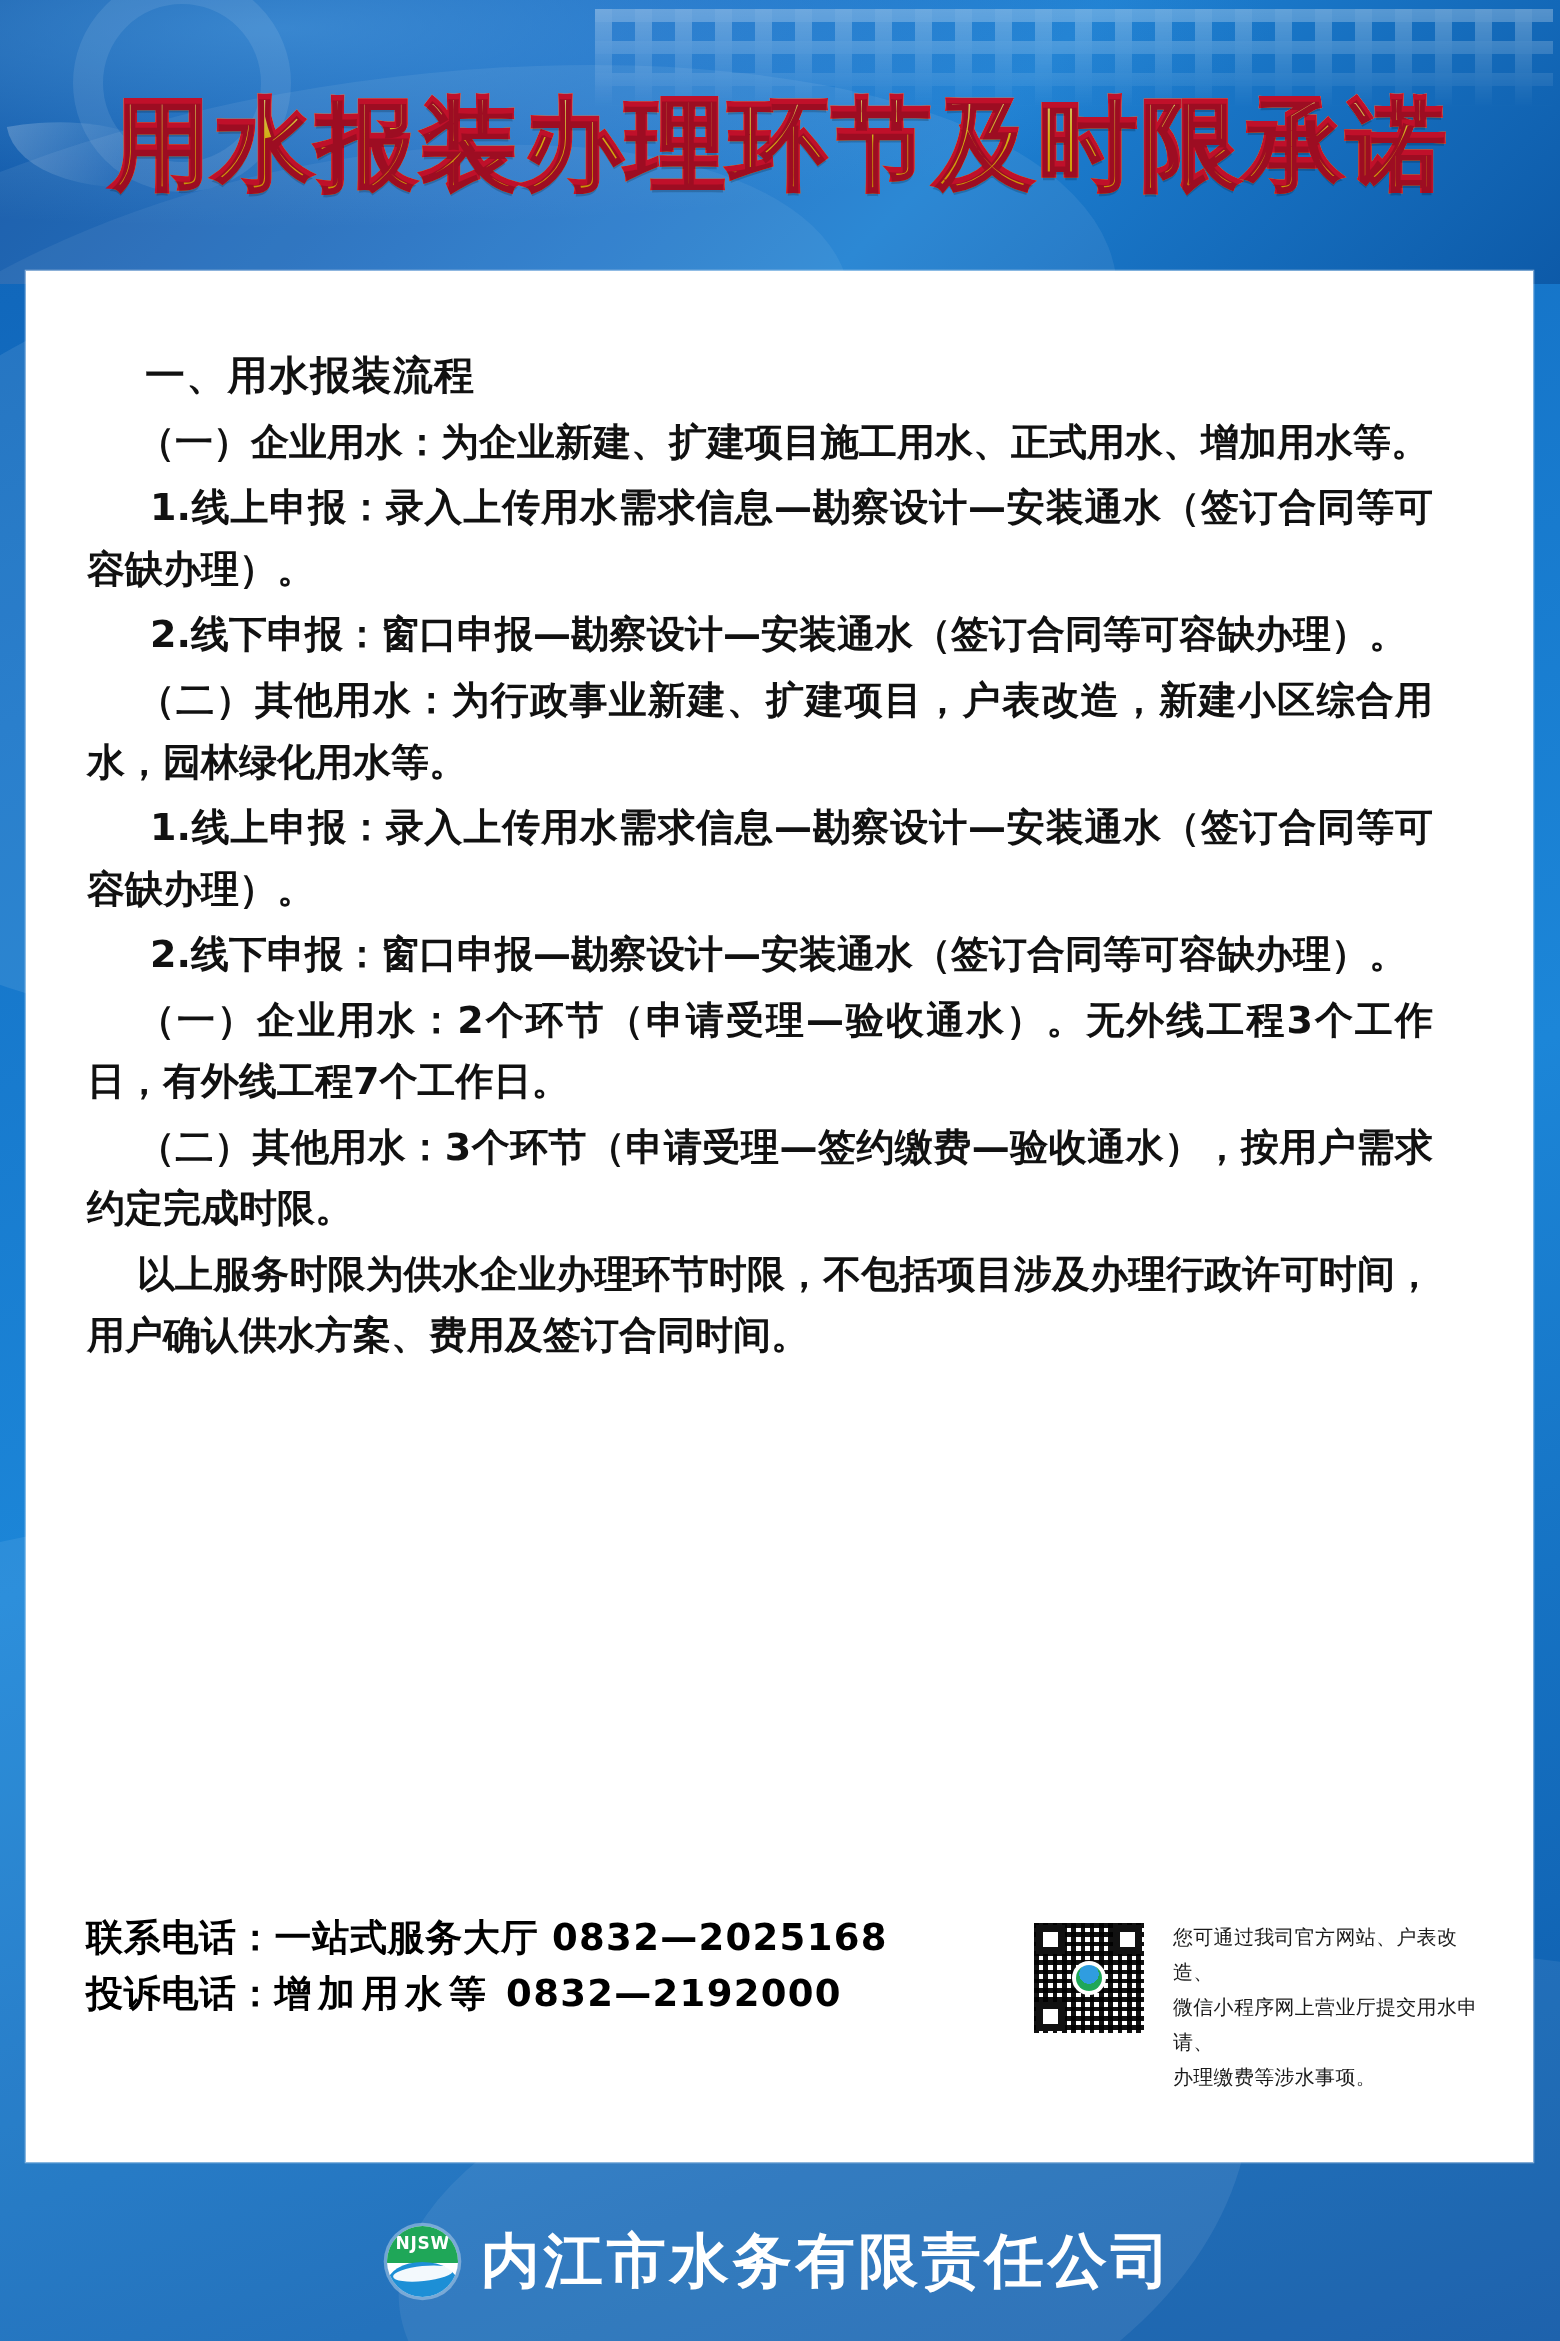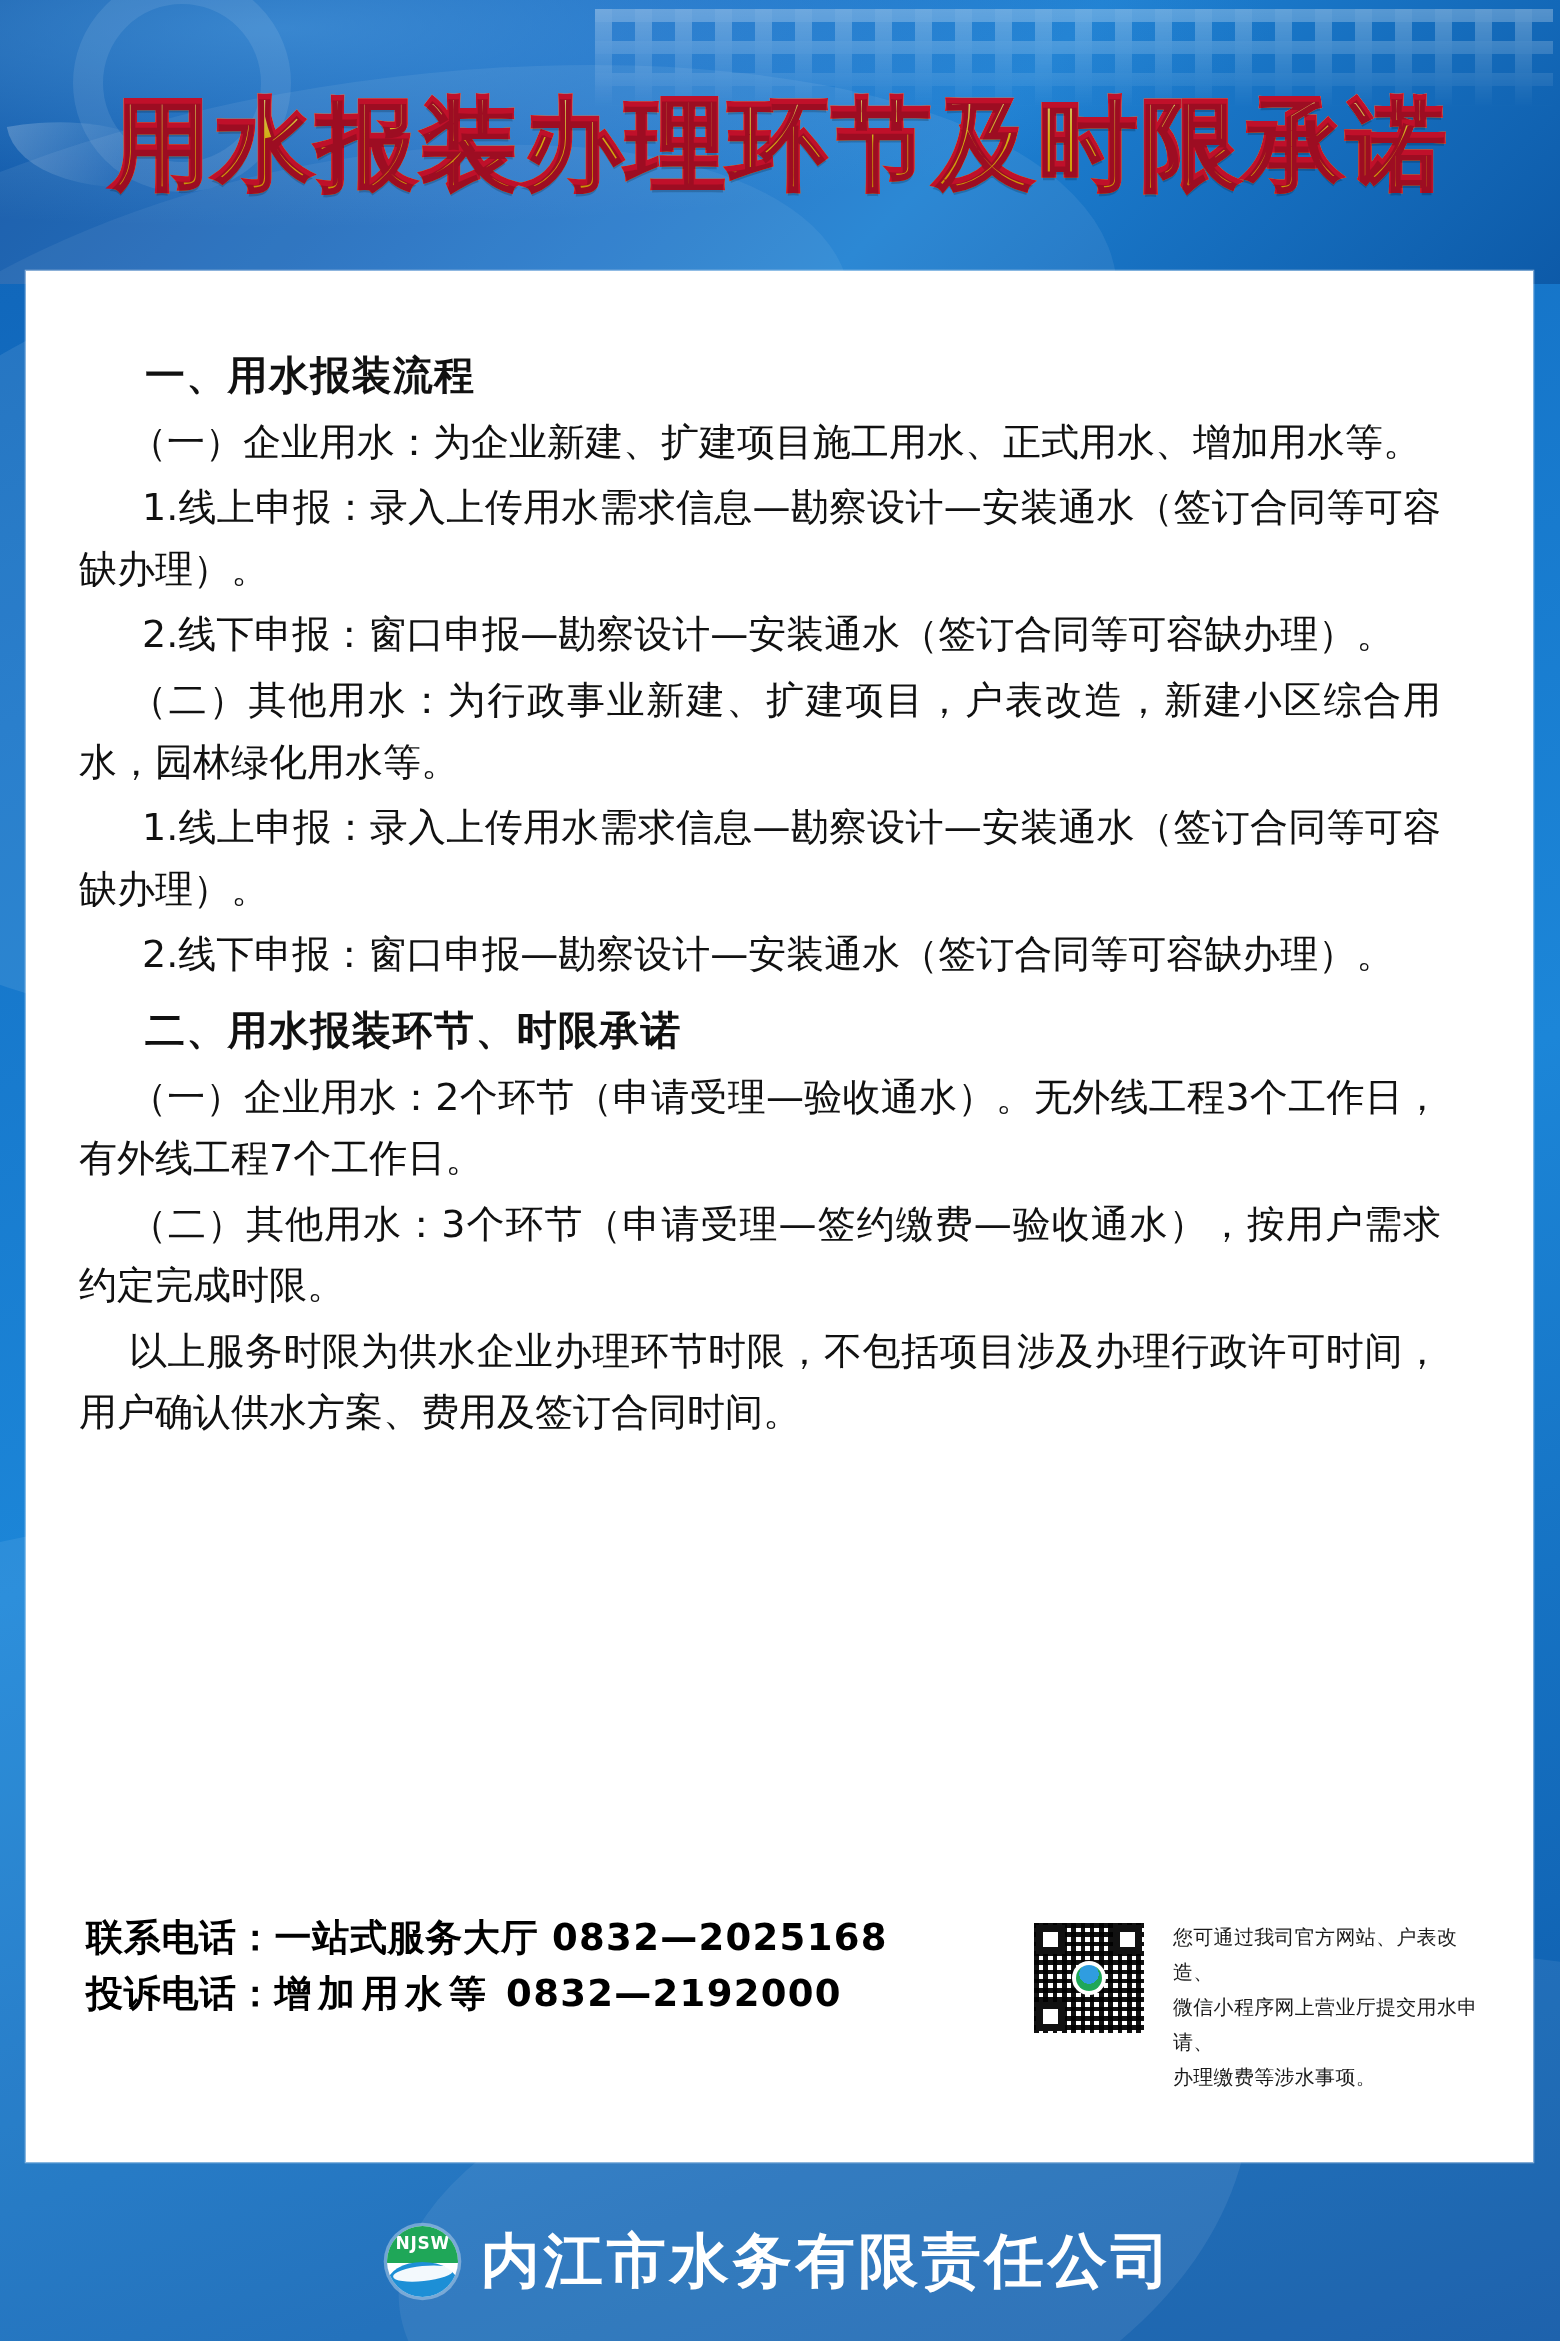--- a/index.html
+++ b/index.html
@@ -170,23 +170,24 @@
     font-family: "DejaVu Sans", "Liberation Sans", sans-serif;
   }
   .content .heading {
     font-weight: bold;
     font-size: 40px;
     margin: 12px 0 4px 0;
     padding-left: 66px;
     letter-spacing: 1.3px;
   }
   .content .para {
-    margin: 4px 0;
+    margin: 4px 8px;
     text-align: justify;
     text-indent: 0;
+    font-weight: bold;
   }
   .content .para.p-indent {
     text-indent: 50px;
   }
   .content .para.p-indent2 {
     text-indent: 63px;
   }
 
   
   .contact {
@@ -368,21 +369,20 @@
 
   <div class="content">
     <div class="heading">一、用水报装流程</div>
     <div class="para p-indent">（一）企业用水：为企业新建、扩建项目施工用水、正式用水、增加用水等。</div>
     <div class="para p-indent2">1.线上申报：录入上传用水需求信息—勘察设计—安装通水（签订合同等可容缺办理）。</div>
     <div class="para p-indent2">2.线下申报：窗口申报—勘察设计—安装通水（签订合同等可容缺办理）。</div>
     <div class="para p-indent">（二）其他用水：为行政事业新建、扩建项目，户表改造，新建小区综合用水，园林绿化用水等。</div>
     <div class="para p-indent2">1.线上申报：录入上传用水需求信息—勘察设计—安装通水（签订合同等可容缺办理）。</div>
     <div class="para p-indent2">2.线下申报：窗口申报—勘察设计—安装通水（签订合同等可容缺办理）。</div>
 
-    <div class="heading">二、用水报装环节、时限承诺</div>
     <div class="para p-indent">（一）企业用水：2个环节（申请受理—验收通水）。无外线工程3个工作日，有外线工程7个工作日。</div>
     <div class="para p-indent">（二）其他用水：3个环节（申请受理—签约缴费—验收通水），按用户需求约定完成时限。</div>
     <div class="para p-indent">以上服务时限为供水企业办理环节时限，不包括项目涉及办理行政许可时间，用户确认供水方案、费用及签订合同时间。</div>
   </div>
 
   <div class="contact">
     <div class="row">
       <span>联系电话：</span><span>一站式服务大厅</span>&nbsp;<span class="num">0832—2025168</span>
     </div>
     <div class="row">

